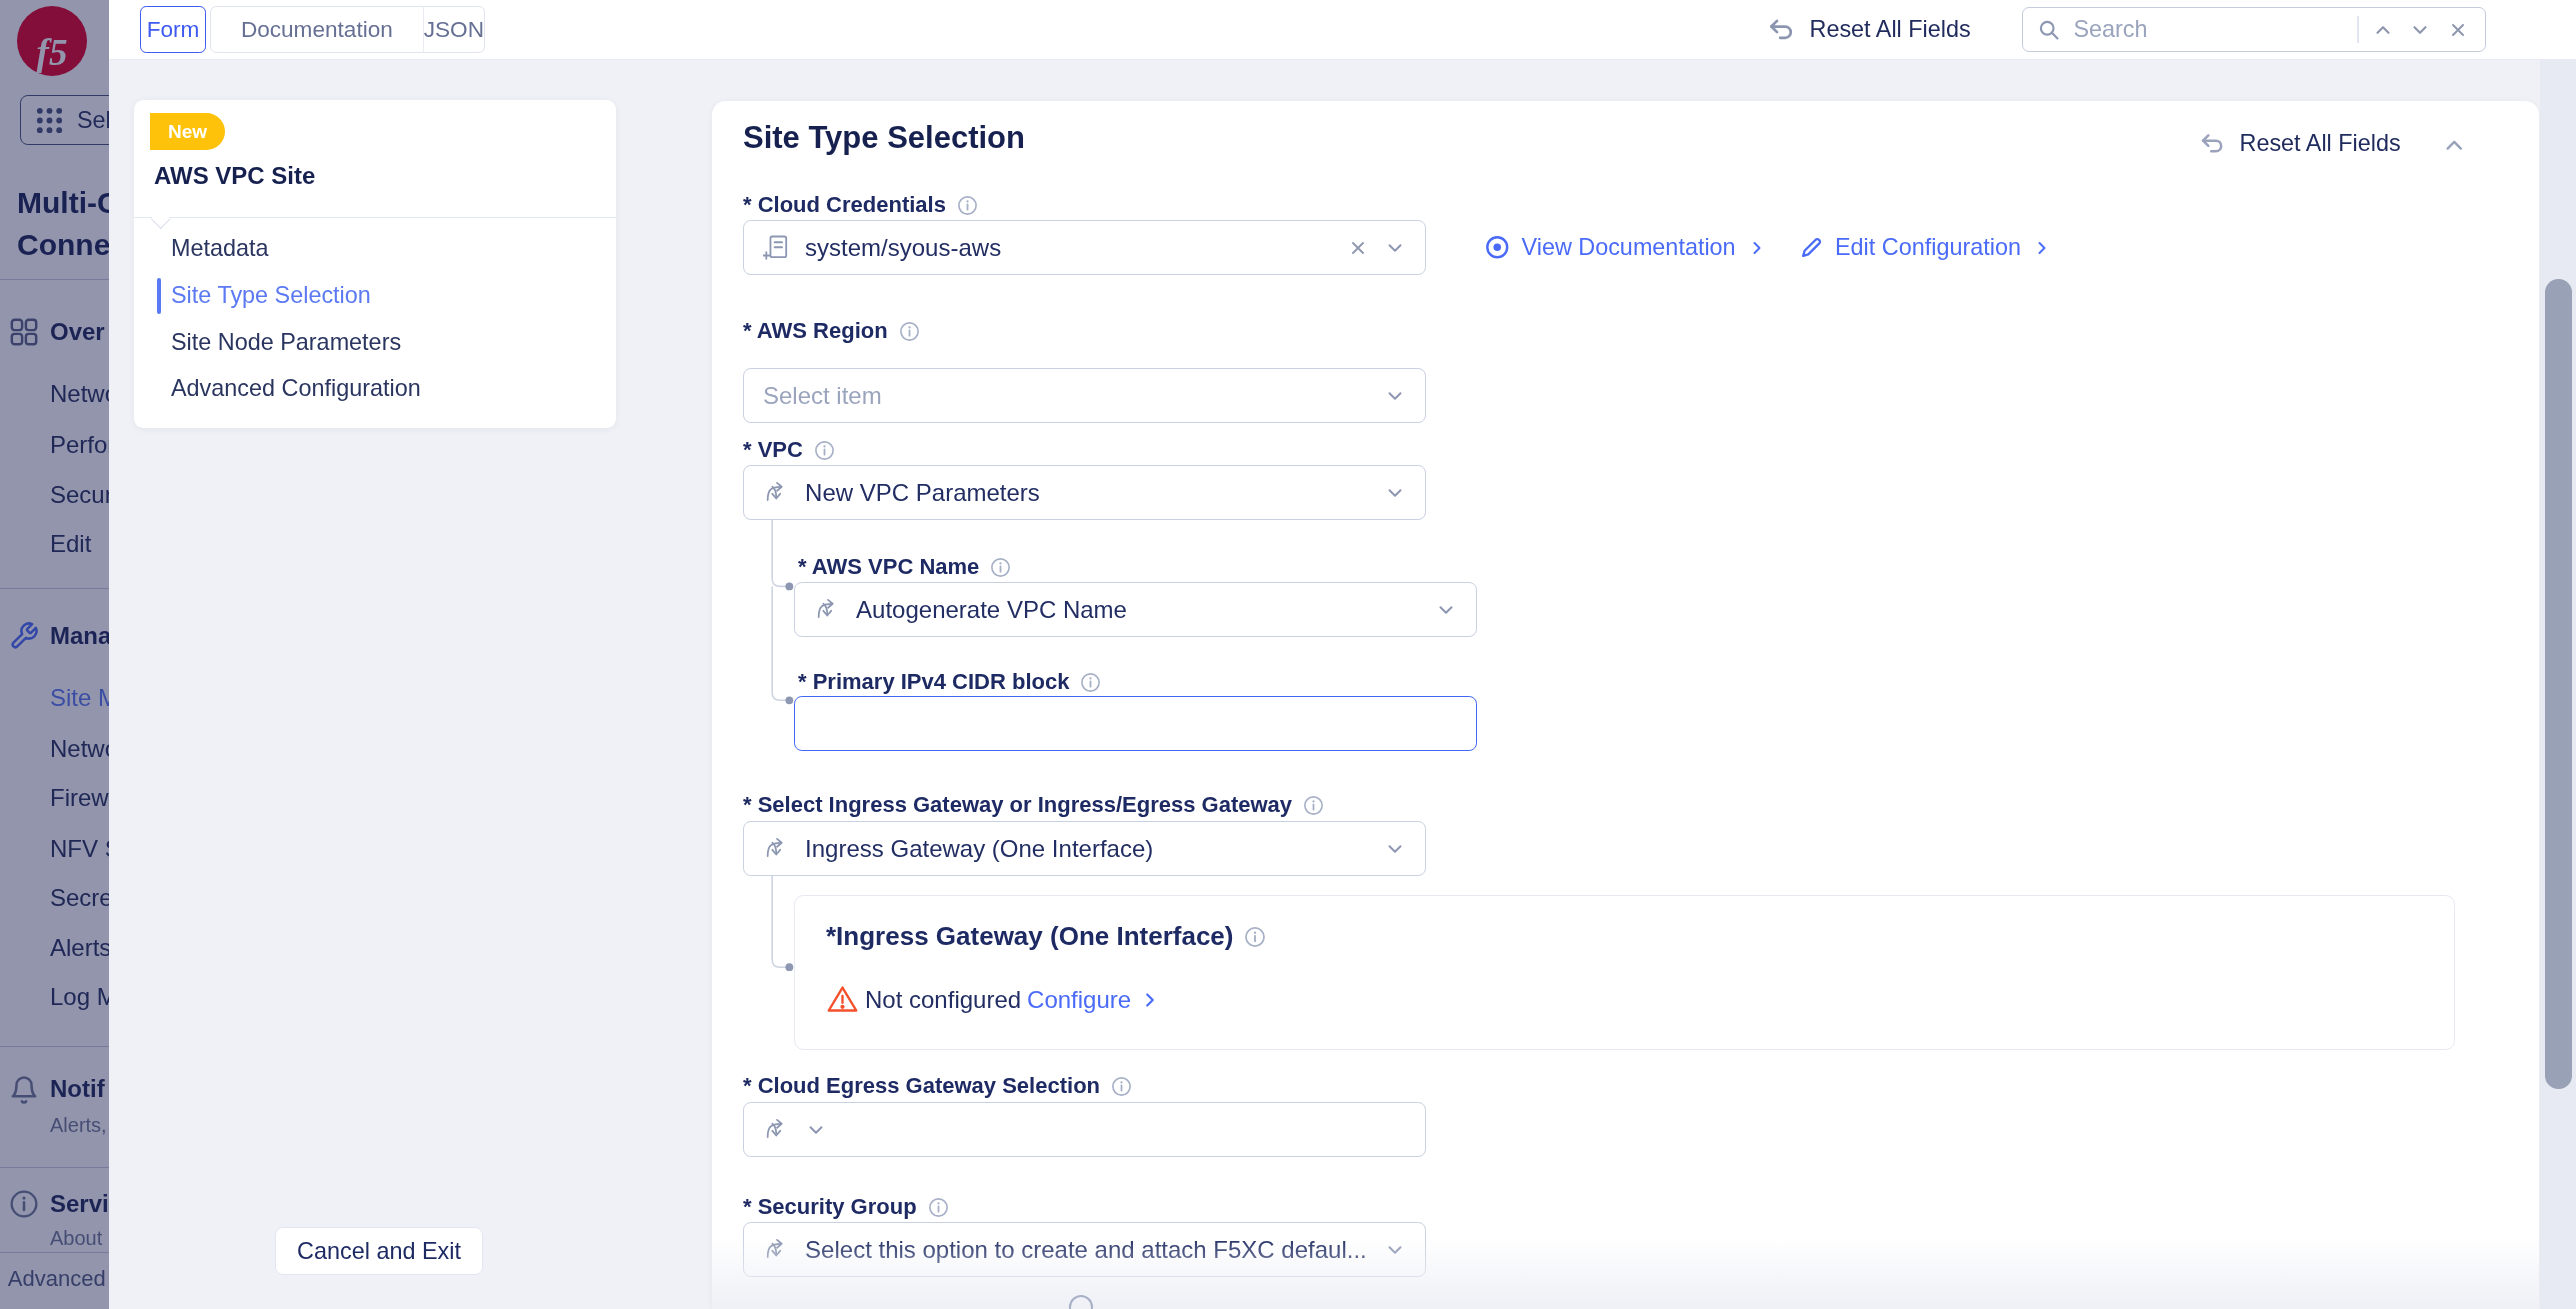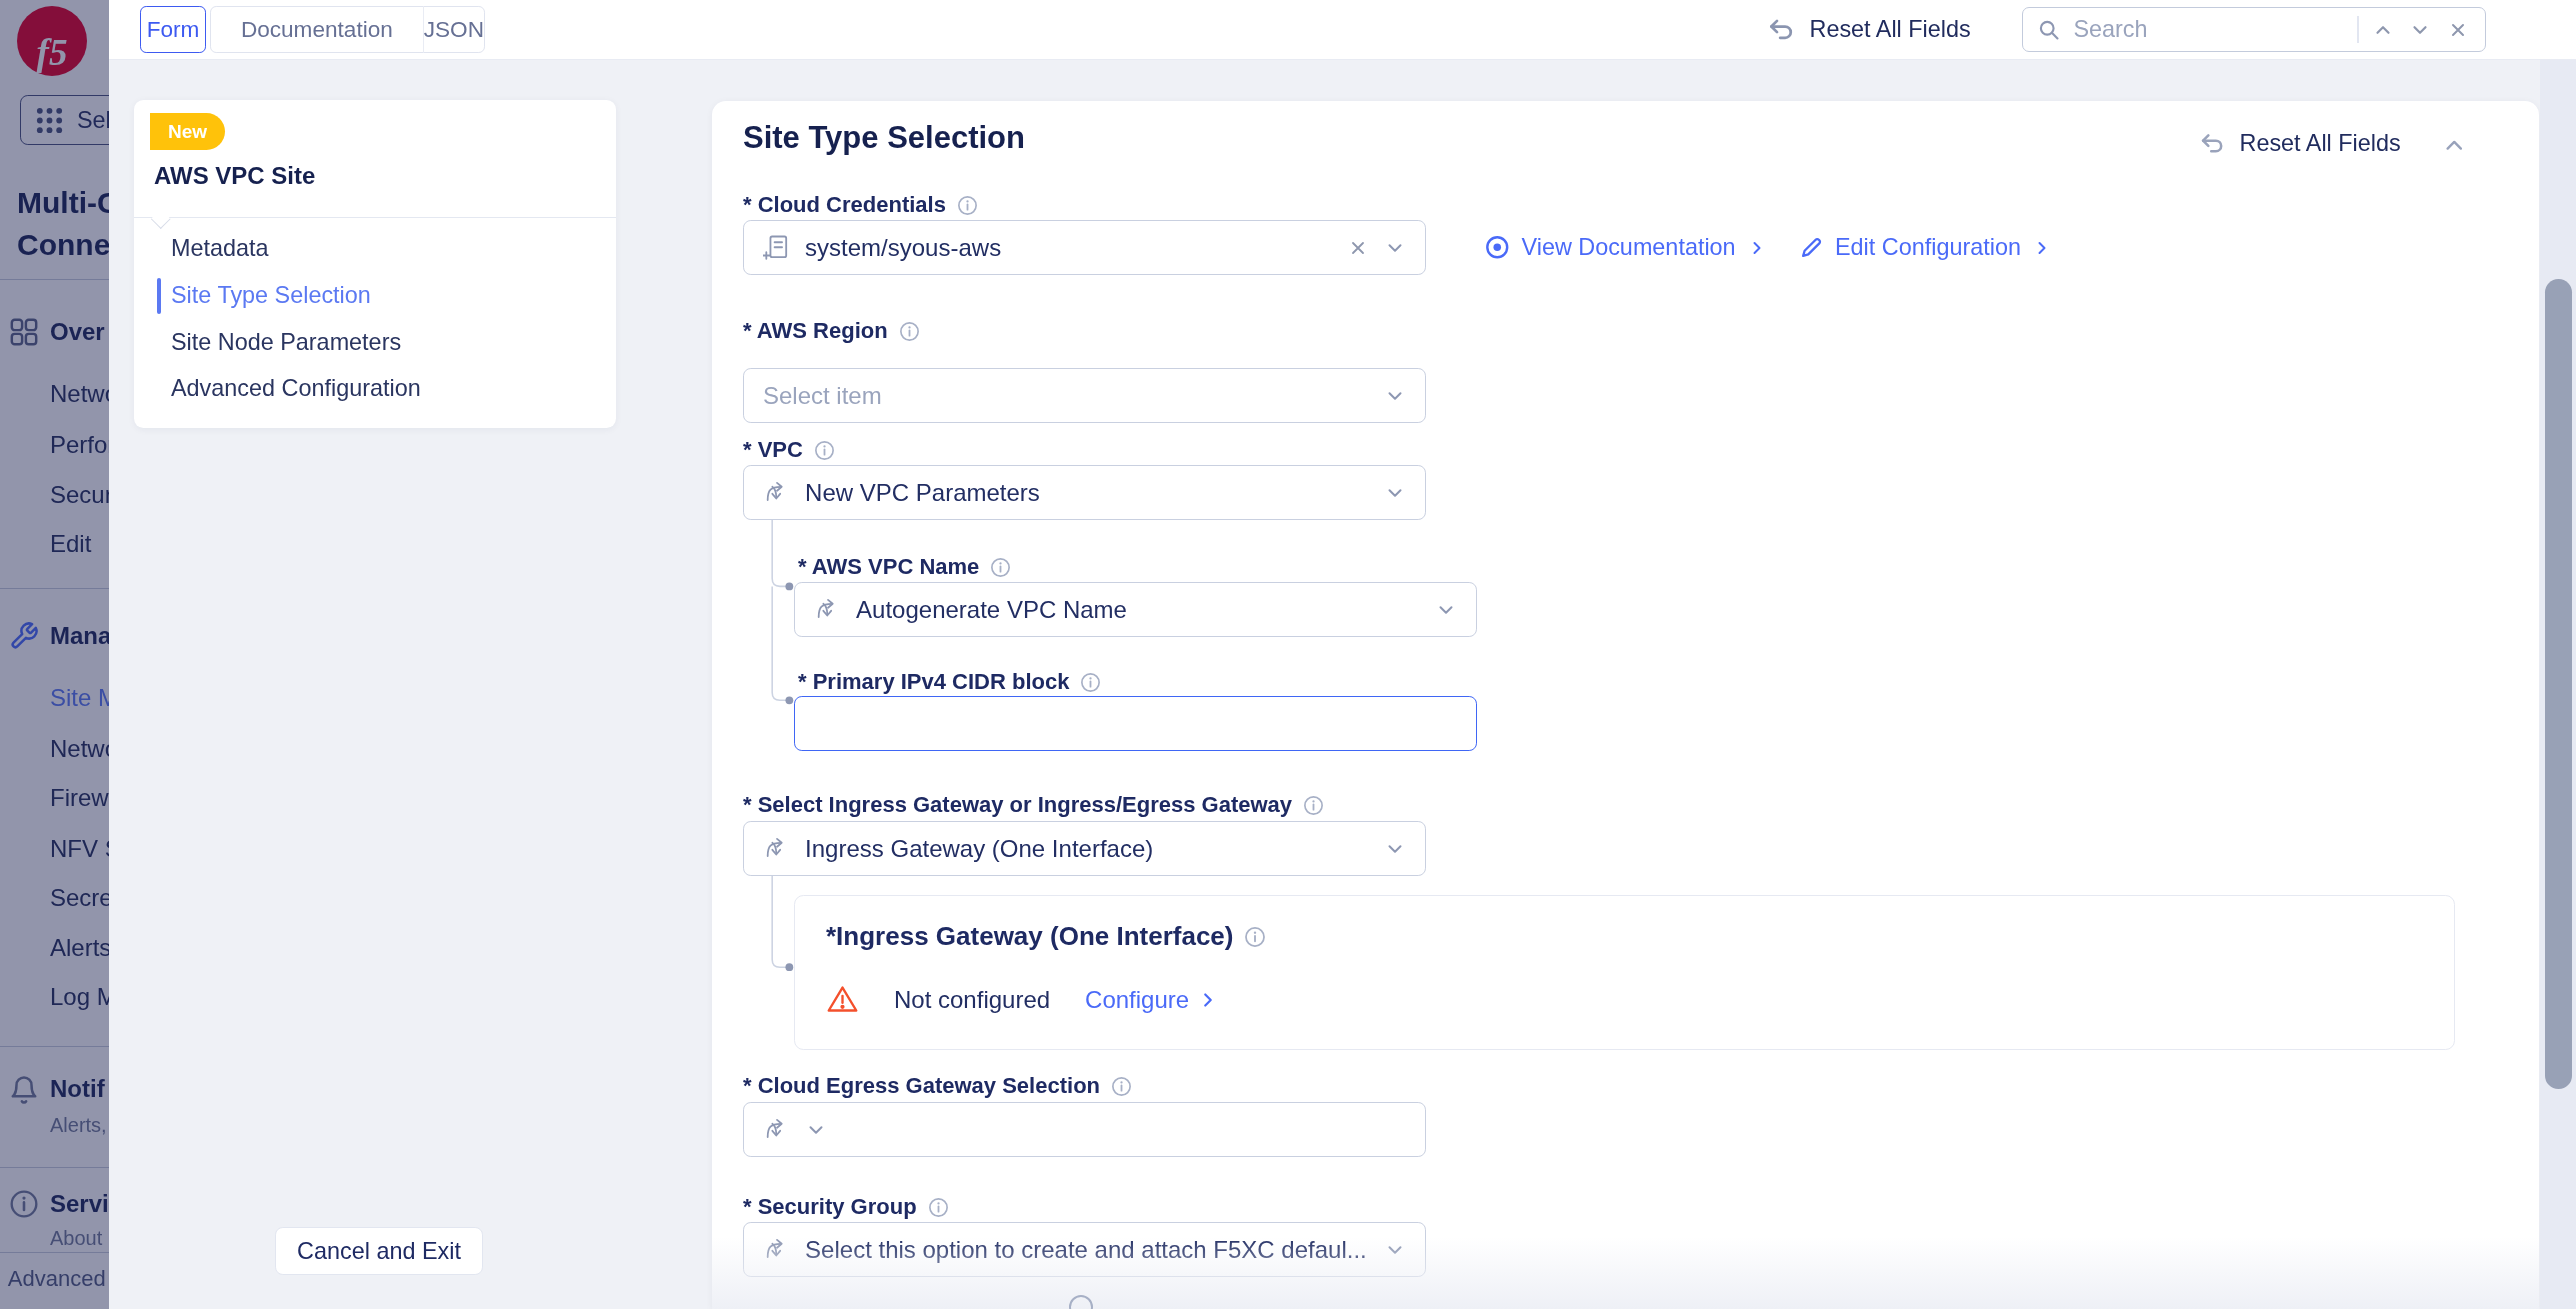--- a/index.html
+++ b/index.html
@@ -77,21 +77,21 @@
   .fsel .ph{color:#9aa4bd;}
   .ftext{position:absolute;width:683px;height:55px;border:1.6px solid #3f66f5;border-radius:7.8px;background:#fff;
          box-sizing:border-box;font-size:24px;color:#222e63;padding:0 19px;outline:none;
          font-family:"Liberation Sans",sans-serif;}
   .cfg-link{position:absolute;display:flex;align-items:center;gap:11px;color:#4a6af8;font-size:23.4px;
             white-space:nowrap;cursor:pointer;}
   #ingress-card{position:absolute;left:82px;top:794px;width:1661px;height:155px;border:1.6px solid #e6e9f2;
                 border-radius:9.4px;background:#fff;box-sizing:border-box;}
   #ingress-card-heading{position:absolute;left:31px;top:25px;display:flex;align-items:center;gap:11px;
                         font-size:26px;font-weight:700;color:#1e2a63;}
-  #ingress-status{position:absolute;left:31px;top:87px;display:flex;align-items:center;gap:35px;}
+  #ingress-status{position:absolute;left:31px;top:87px;display:flex;align-items:center;gap:6px;}
   #ingress-status .warn-text{font-size:24px;color:#222e63;}
   #ingress-status .link{display:flex;align-items:center;gap:7.8px;color:#4a6af8;font-size:24px;cursor:pointer;}
   #bottom-fade{position:absolute;left:0;top:1136px;width:1827px;height:72px;
                background:linear-gradient(rgba(244,246,250,0),#eef0f6);pointer-events:none;}
   #next-field-peek{position:absolute;left:357px;top:1194px;width:20px;height:20px;border:2.3px solid #a7b0c6;
                    border-radius:50%;}
 
   
   #scroll-track{left:2540px;top:59px;width:36px;height:1250px;background:#e7eaf3;}
   #scroll-thumb{left:2545px;top:279px;width:26.5px;height:810px;background:#98a1b6;border-radius:13.3px;z-index:2;}

